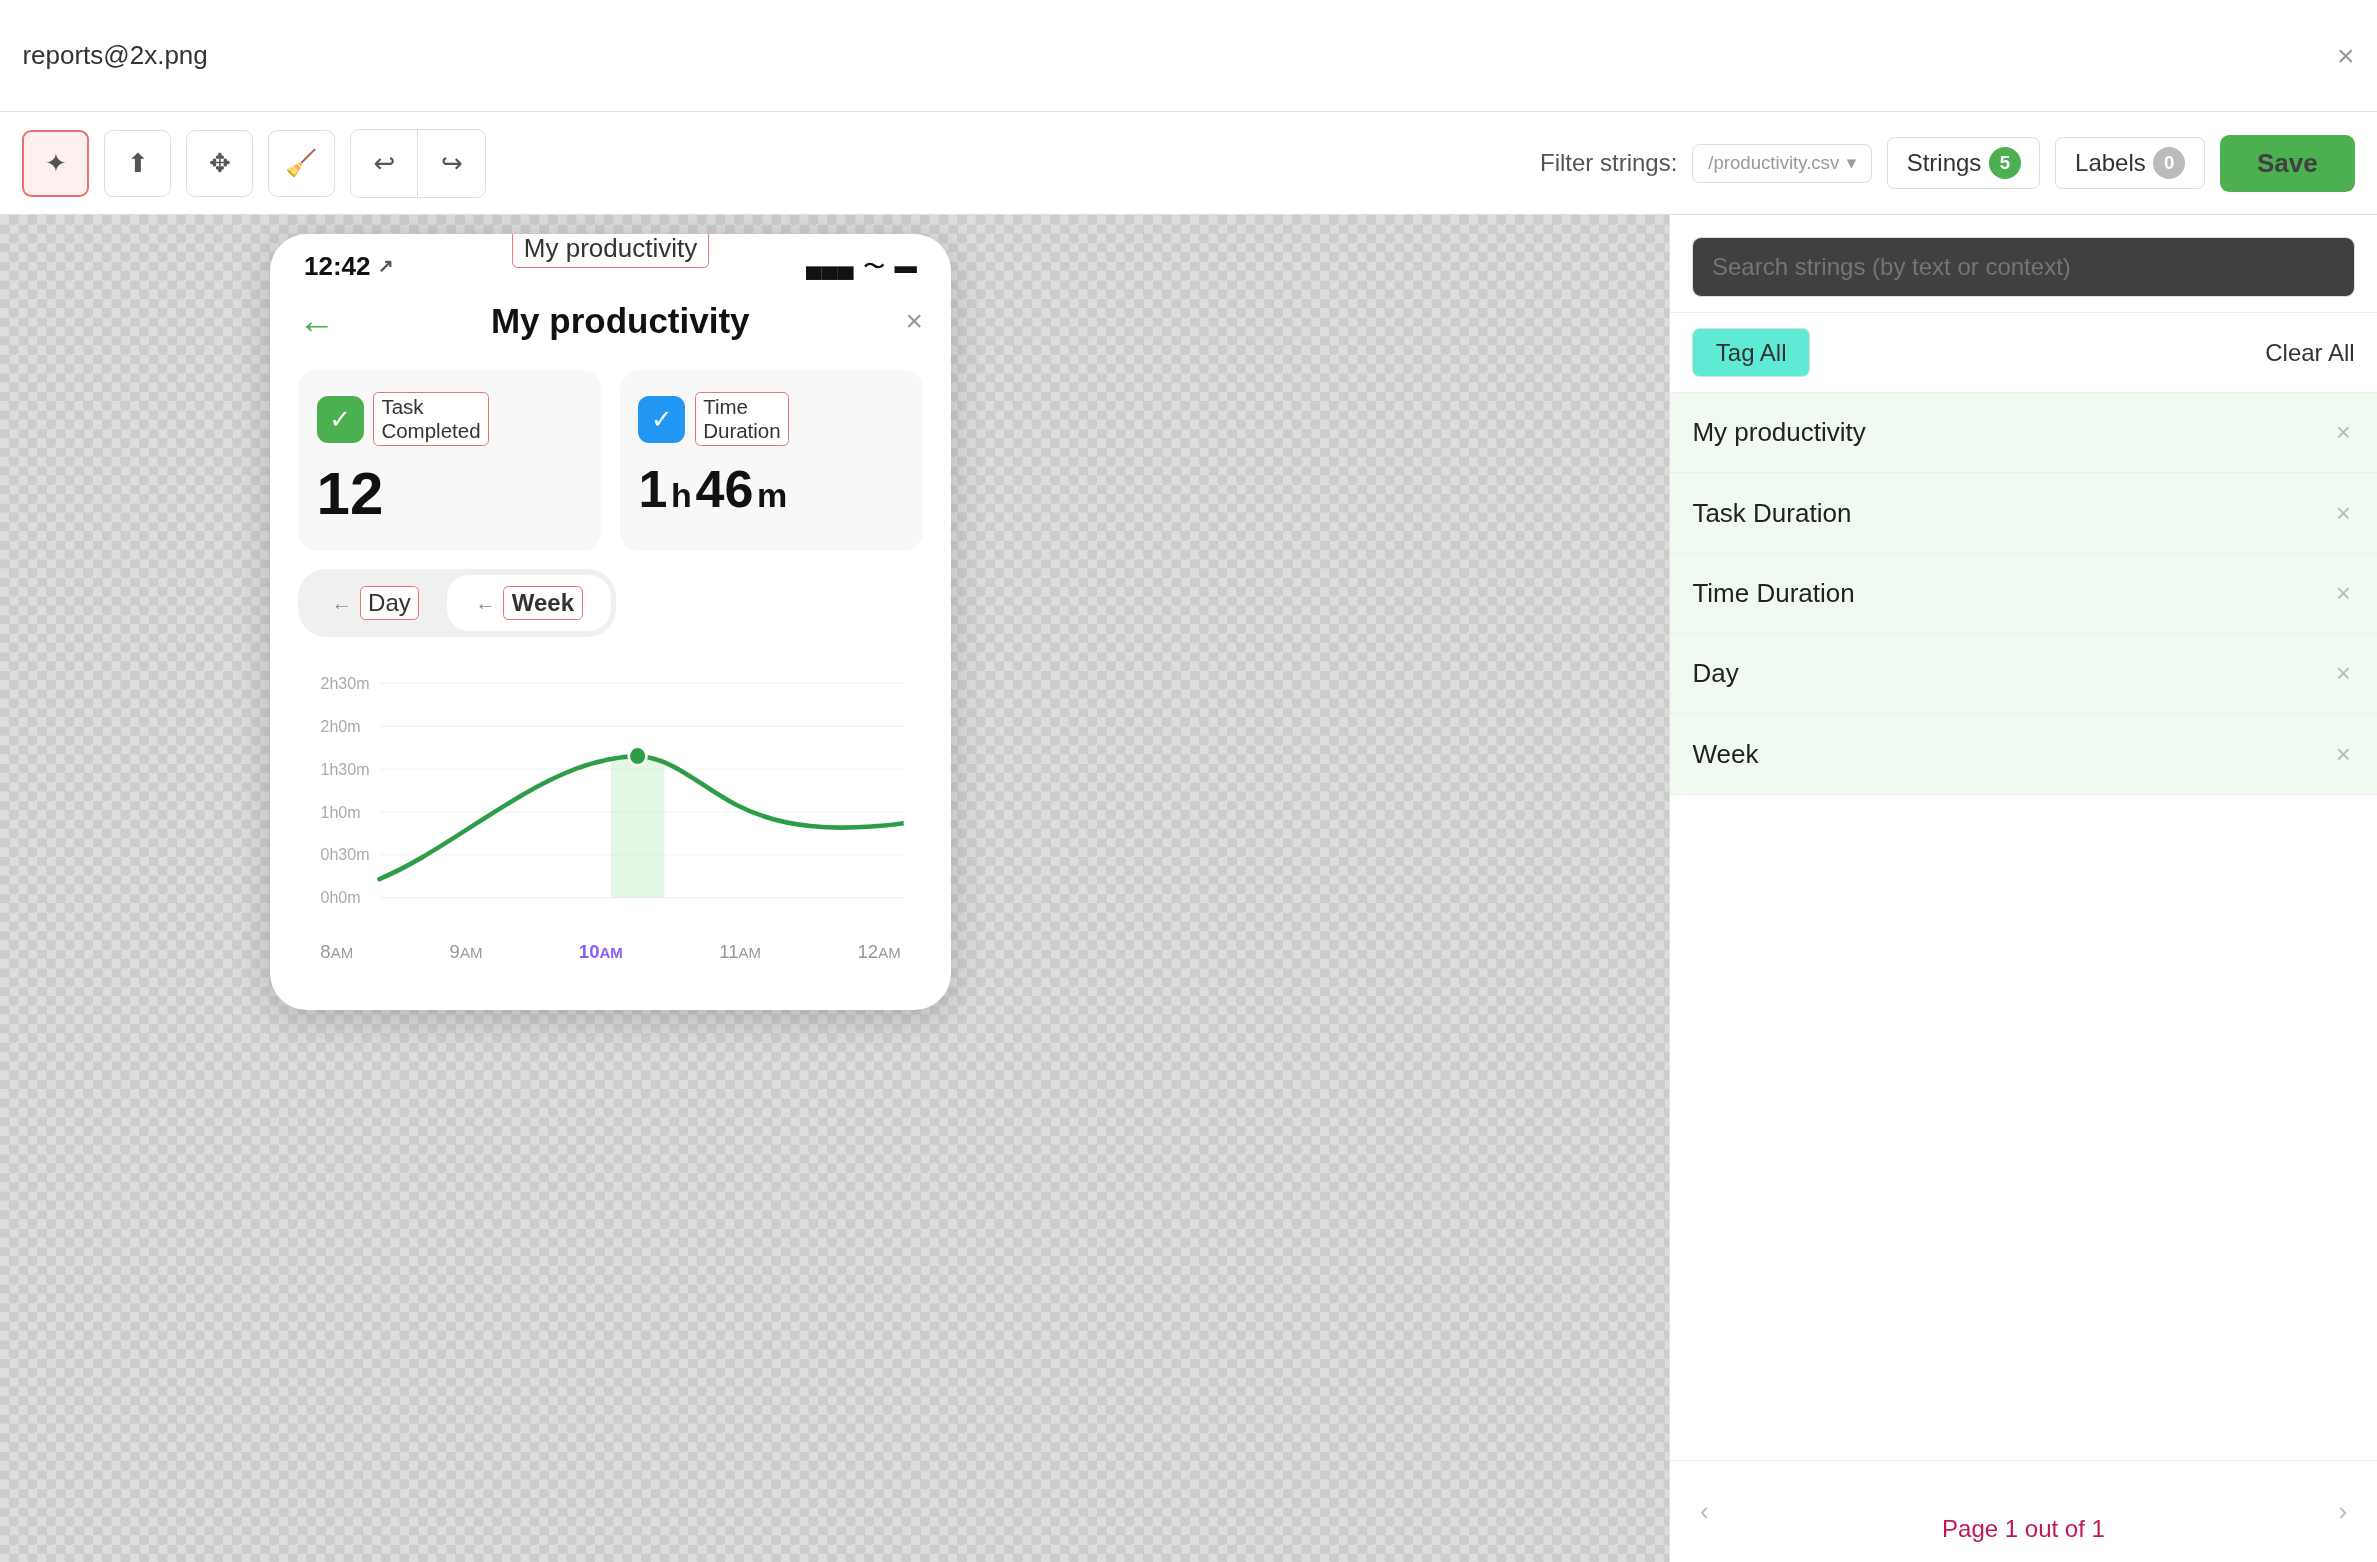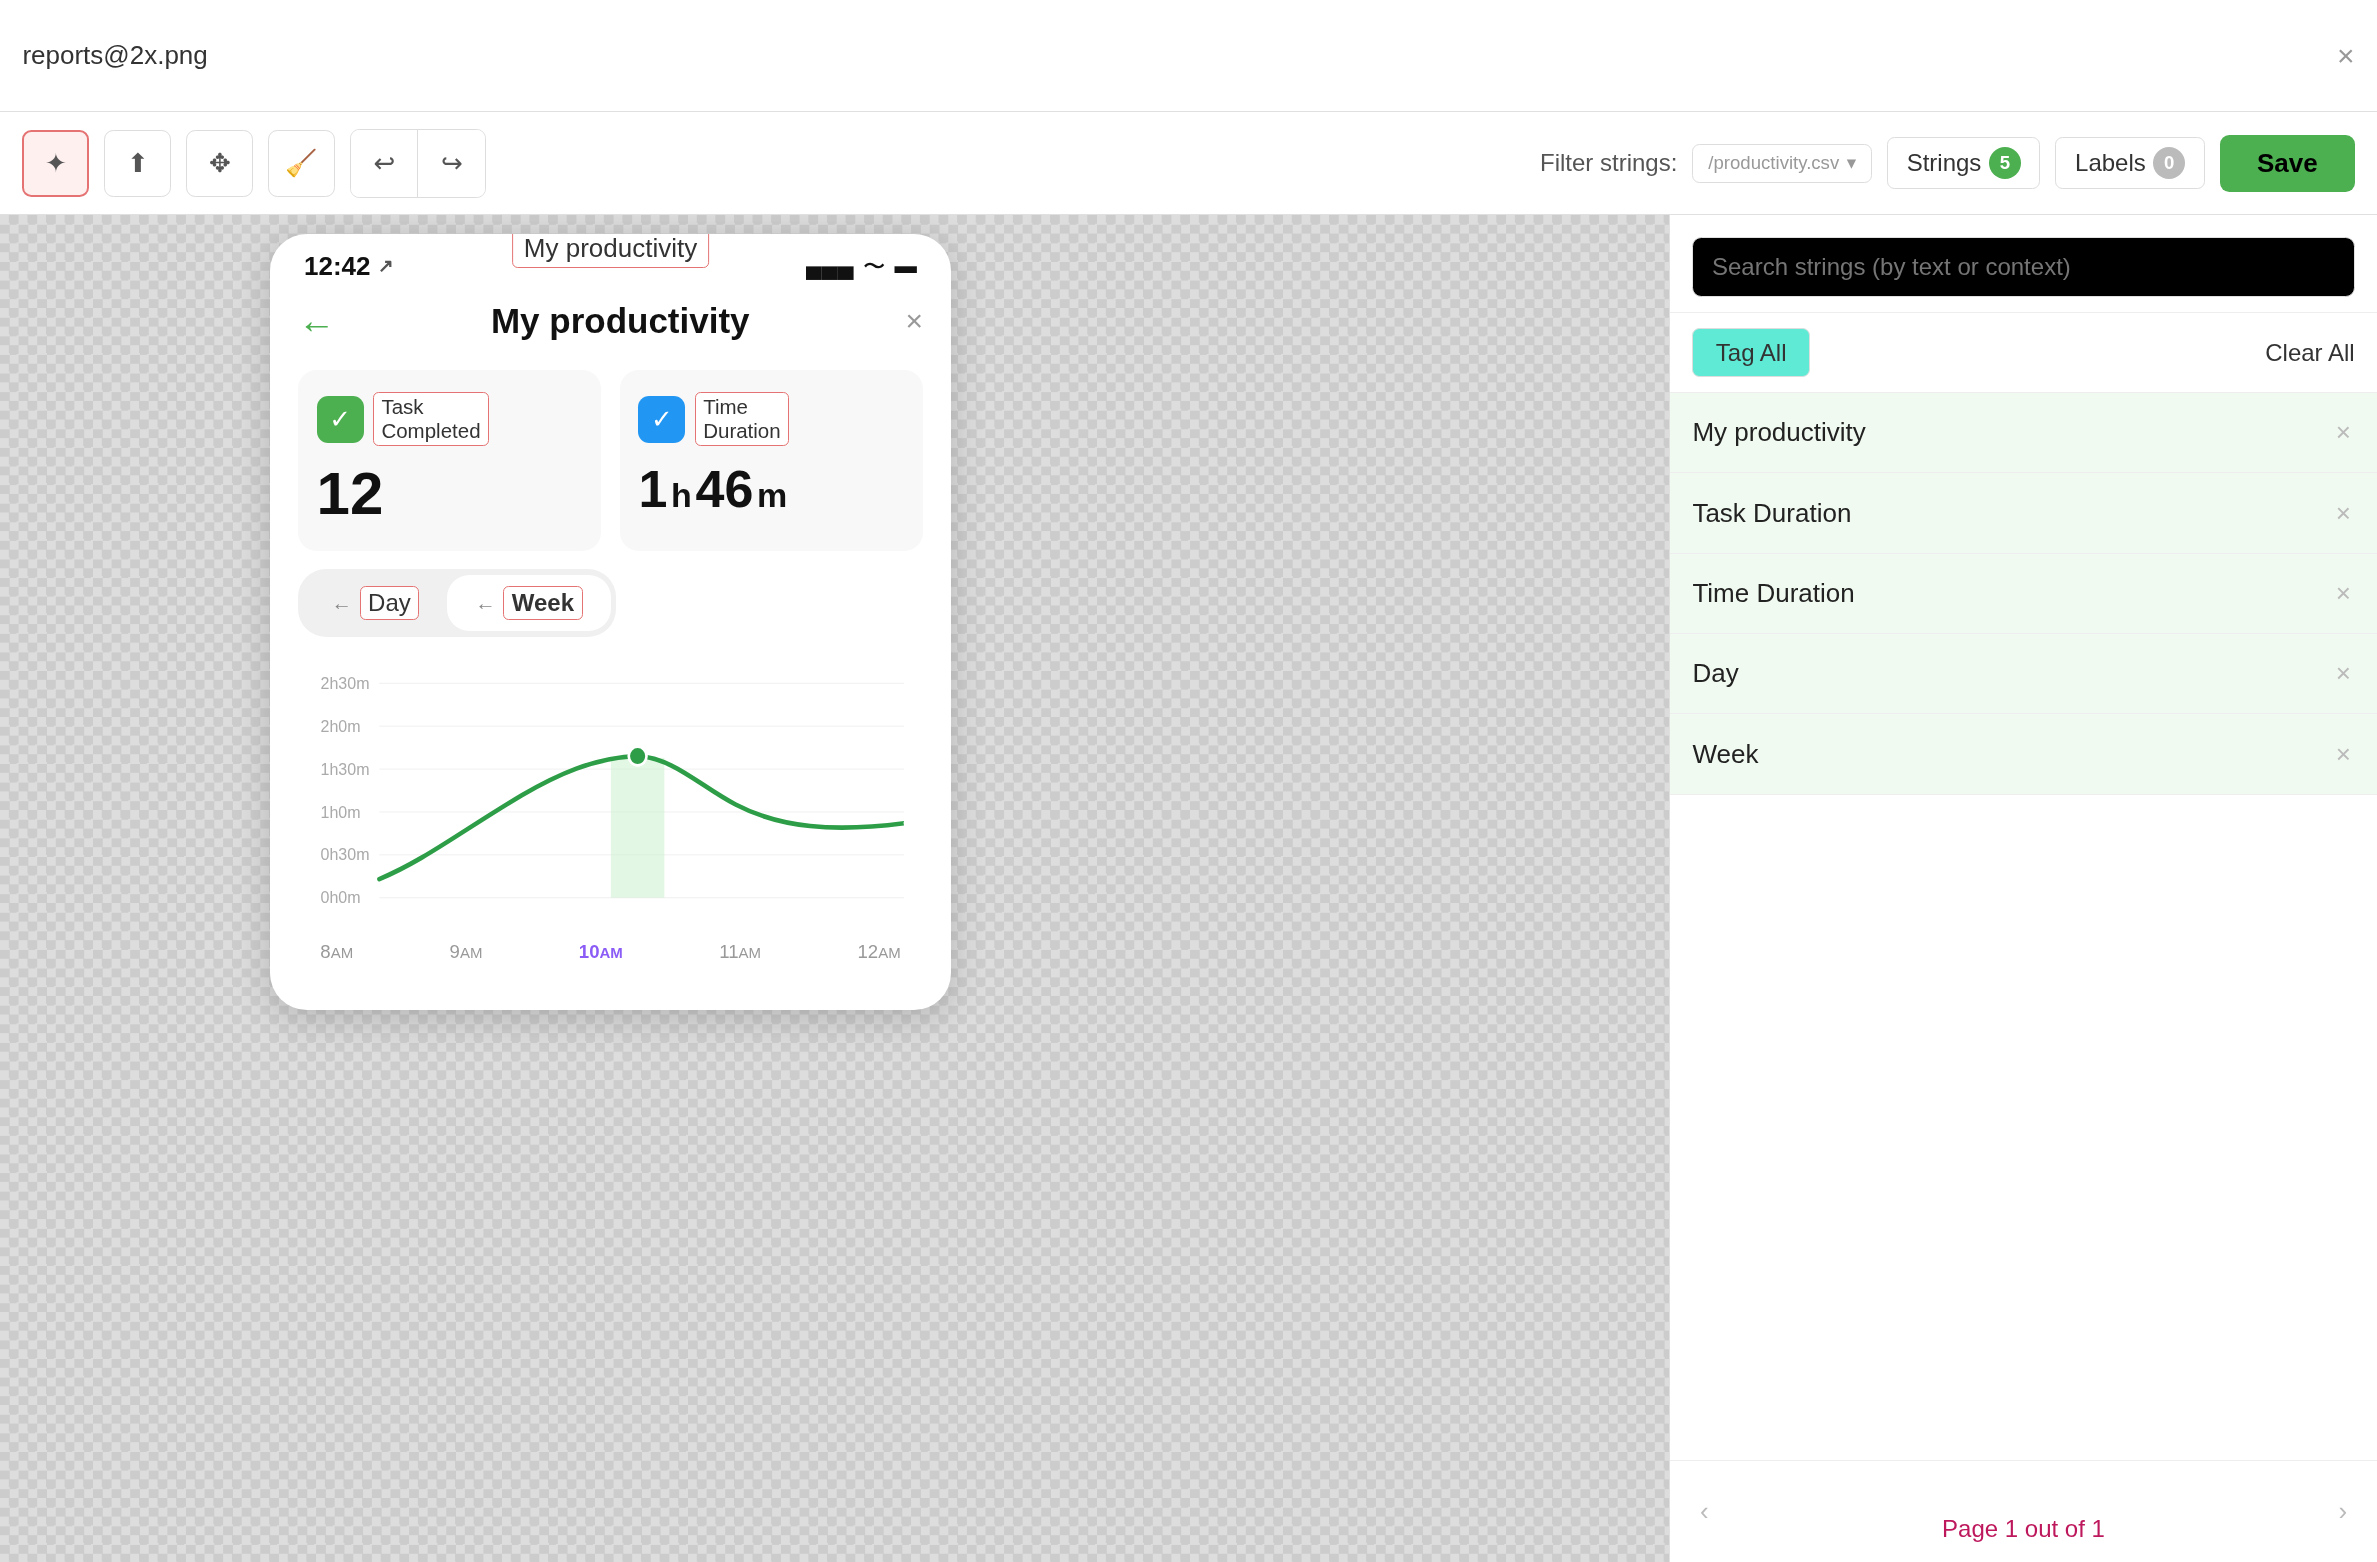--- a/index.html
+++ b/index.html
@@ -36,21 +36,21 @@
     .strings-btn {
       display: flex; align-items: center; gap: 7.5px; border: 1.4px solid #ddd; border-radius: 7.5px;
       padding: 9.3px 18.6px; font-size: 24px; background: #fff; cursor: pointer; color: #333;
     }
     .strings-btn .badge { background: #4CAF50; color: #fff; border-radius: 50%; width: 32px; height: 32px; display: flex; align-items: center; justify-content: center; font-size: 18.6px; font-weight: 700; }
     .labels-btn {
       display: flex; align-items: center; gap: 7.5px; border: 1.4px solid #ddd; border-radius: 7.5px;
       padding: 9.3px 18.6px; font-size: 24px; background: #fff; cursor: pointer; color: #333;
     }
     .labels-btn .badge { background: #bbb; color: #fff; border-radius: 50%; width: 32px; height: 32px; display: flex; align-items: center; justify-content: center; font-size: 18.6px; font-weight: 700; }
-    .save-btn { background: #4CAF50; color: #000000; border: none; border-radius: 9.3px; padding: 13px 37px; font-size: 26px; font-weight: 600; cursor: pointer; }
+    .save-btn { background: #4CAF50; color: #404040; border: none; border-radius: 9.3px; padding: 13px 37px; font-size: 26px; font-weight: 600; cursor: pointer; }
 
     
     .main-area { display: flex; flex: 1; overflow: hidden; }
 
     
     .canvas {
       flex: 1; background: repeating-conic-gradient(#ccc 0% 25%, #ddd 0% 50%) 0 0 / 18.6px 18.6px;
       position: relative; overflow: hidden;
     }
 
@@ -99,21 +99,21 @@
     .chart-svg { width: 100%; height: 261px; }
     .chart-x-labels { display: flex; justify-content: space-between; font-size: 18.6px; color: #999; margin-top: 3.7px; padding: 0 3.7px; gap: 38px; }
     .chart-x-labels .bold { font-weight: 700; color: #8b5cf6; }
 
     
     .right-panel {
       width: 708px; background: #fff; border-left: 0.9px solid #e0e0e0;
       display: flex; flex-direction: column; flex-shrink: 0;
     }
     .search-bar { padding: 22.4px 22.4px 15px; border-bottom: 0.9px solid #eee; }
-    .search-input { width: 100%; border: 0.9px solid #e0e0e0; border-radius: 9.3px; padding: 15px 18.6px; font-size: 24px; color: #999; background: #000000; }
+    .search-input { width: 100%; border: 0.9px solid #e0e0e0; border-radius: 9.3px; padding: 15px 18.6px; font-size: 24px; color: #999; background: #404040; }
     .tag-actions { display: flex; justify-content: space-between; align-items: center; padding: 15px 22.4px; border-bottom: 0.9px solid #eee; }
     .tag-all-btn { border: 0.9px solid #ddd; border-radius: 7.5px; padding: 9.3px 22.4px; font-size: 24px; background: #5eead4; cursor: pointer; color: #333; }
     .clear-all-btn { border: none; background: none; font-size: 24px; color: #333; cursor: pointer; font-weight: 500; }
 
     
     .string-list { flex: 1; overflow-y: auto; }
     .string-item { display: flex; align-items: center; justify-content: space-between; padding: 20.5px 22.4px; border-bottom: 0.9px solid #eee; }
     .string-item.highlighted { background: #f0faf0; }
     .string-text { font-size: 26px; color: #222; }
     .string-remove { font-size: 26px; color: #bbb; cursor: pointer; background: none; border: none; padding: 3.7px; }

